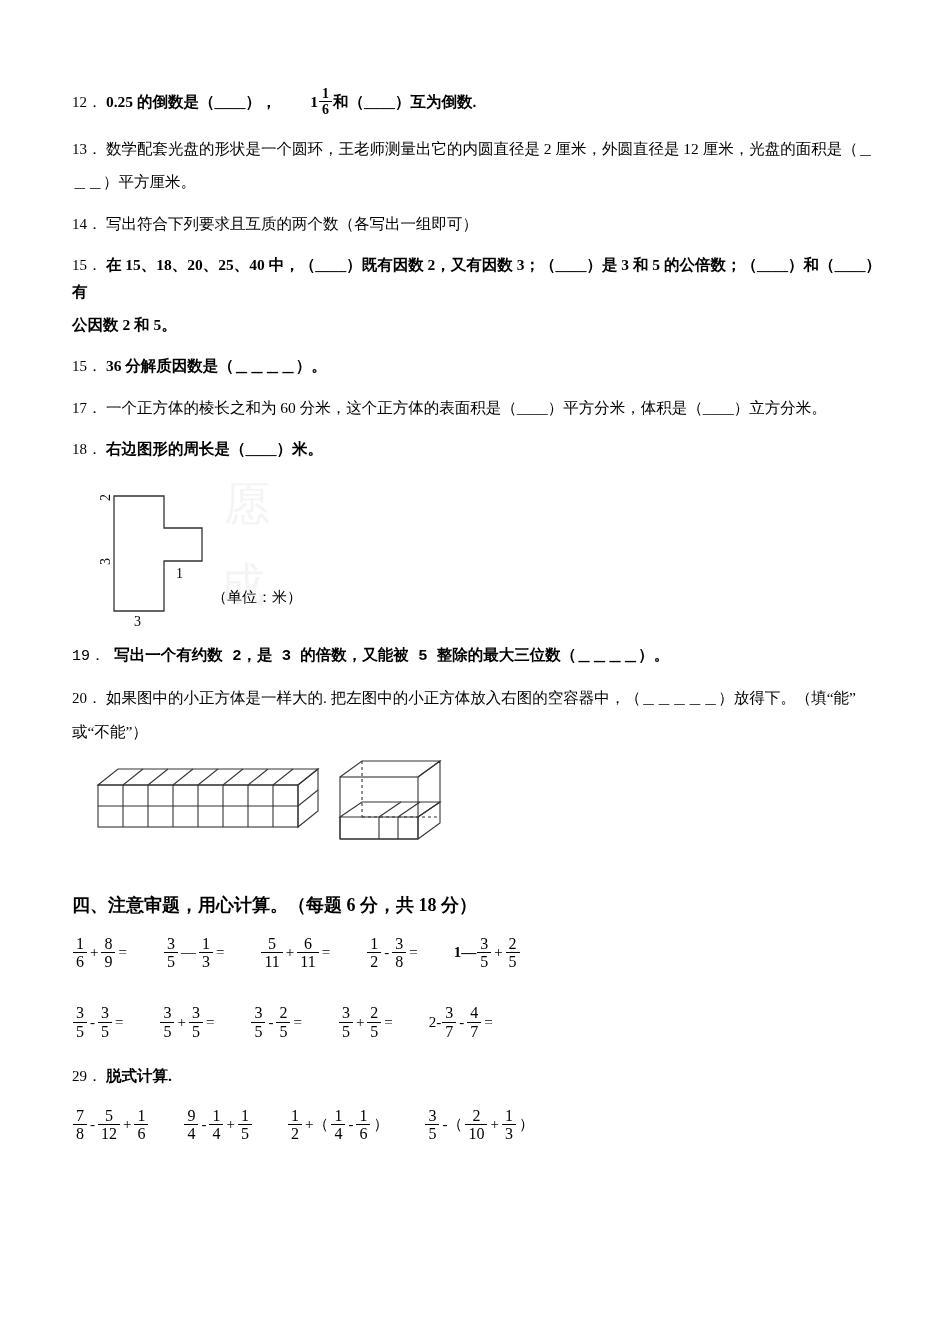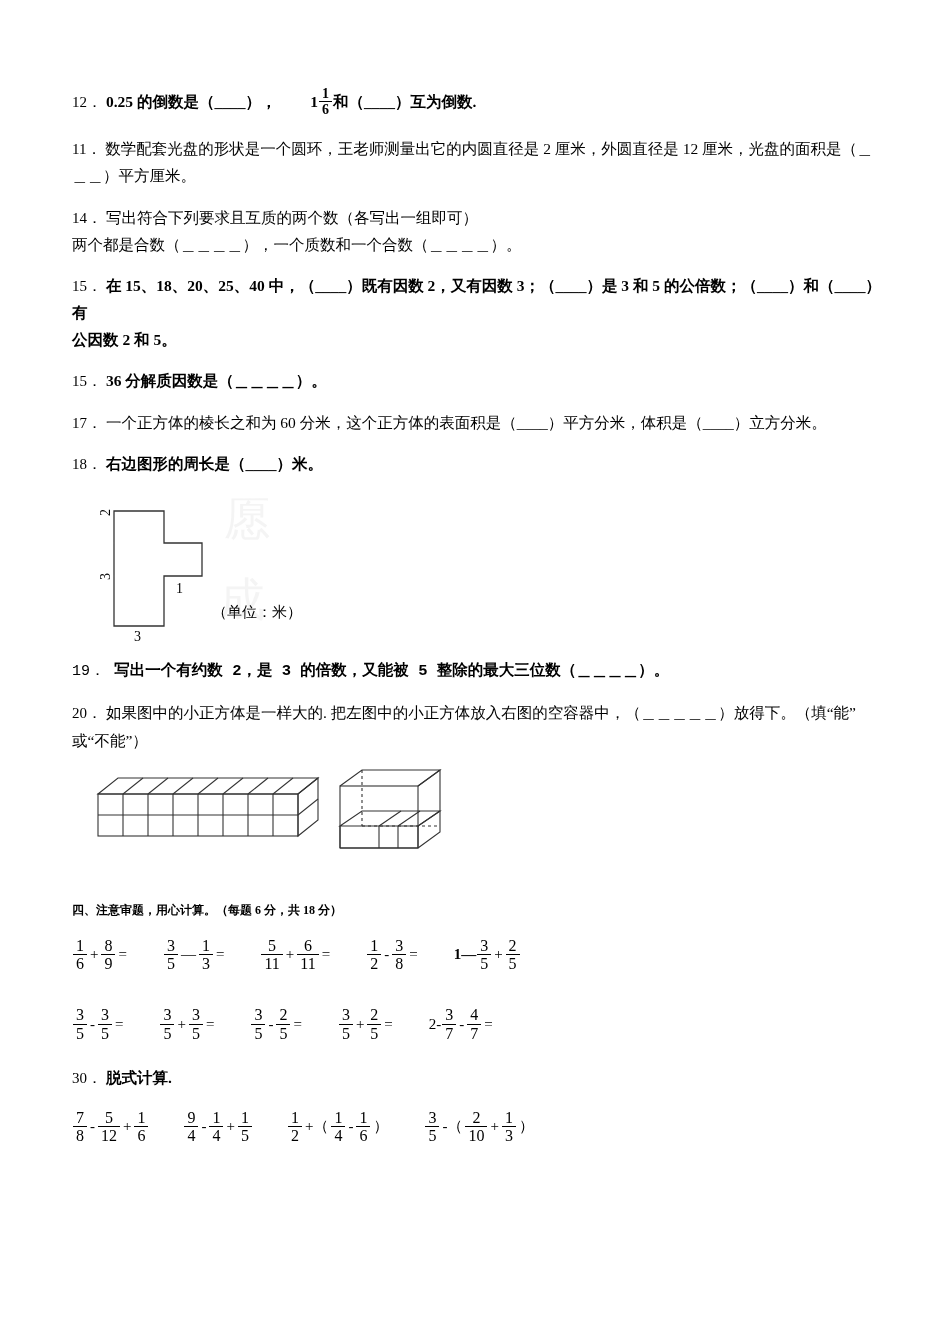--- a/index.html
+++ b/index.html
@@ -33,20 +33,21 @@
     font-size: 15.5px;
     line-height: 1.75;
   }
   .qnum {
     font-size: 15px;
   }
   .b {
     font-weight: bold;
   }
   .line2 {
+    margin-top: 6px;
   }
   
   .frac {
     display: inline-block;
     vertical-align: -0.55em;
     text-align: center;
     font-size: 14px;
     line-height: 1.08;
     margin: 0 1px;
   }
@@ -61,21 +62,21 @@
   }
   .frac-lg {
     font-size: 16px;
   }
   .mixed {
     display: inline-block;
     vertical-align: baseline;
   }
   
   .section {
-    font-size: 12px;
+    font-size: 18px;
     font-weight: bold;
     margin-top: 26px;
     margin-bottom: 10px;
   }
   
   .calcrow {
     display: flex;
     align-items: center;
     flex-wrap: wrap;
     margin: 18px 0 10px 0;
@@ -131,29 +132,28 @@
   <div class="content">
 
     <div class="q" style="margin-bottom:18px;">
       <span class="qnum">12．</span>
       <span class="b">0.25 的倒数是（____），</span>
       <span style="display:inline-block;width:26px"></span>
       <span class="b mixed">1<span class="frac" style="vertical-align:-0.5em;"><span class="num">1</span><span class="den">6</span></span></span><span class="b">和（____）互为倒数.</span>
     </div>
 
     <div class="q">
-      <span class="qnum">11．</span>
+      <span class="qnum">13．</span>
       <span>数学配套光盘的形状是一个圆环，王老师测量出它的内圆直径是 2 厘米，外圆直径是 12 厘米，光盘的面积是（＿</span>
       <div class="line2">＿＿）平方厘米。</div>
     </div>
 
     <div class="q">
       <span class="qnum">14．</span>
       <span>写出符合下列要求且互质的两个数（各写出一组即可）</span>
-      <div class="line2">两个都是合数（＿＿＿＿），一个质数和一个合数（＿＿＿＿）。</div>
     </div>
 
     <div class="q">
       <span class="qnum">15．</span>
       <span class="b">在 15、18、20、25、40 中，（____）既有因数 2，又有因数 3；（____）是 3 和 5 的公倍数；（____）和（____）有</span>
       <div class="line2 b">公因数 2 和 5。</div>
     </div>
 
     <div class="q">
       <span class="qnum">15．</span>
@@ -371,21 +371,21 @@
         <span class="op">-</span>
         <span class="frac frac-lg">
             <span class="num">4</span>
             <span class="den">7</span>
           </span>
         <span class="op">=</span>
       </span>
     </div>
 
     <div class="q" style="margin-top:22px;margin-bottom:0;">
-      <span class="qnum">30．</span>
+      <span class="qnum">29．</span>
       <span class="b">脱式计算.</span>
     </div>
 
     <div class="calcrow" style="margin-top:18px;">
       <span class="calcitem">
         <span class="frac frac-lg">
             <span class="num">7</span>
             <span class="den">8</span>
           </span>
         <span class="op">-</span>

